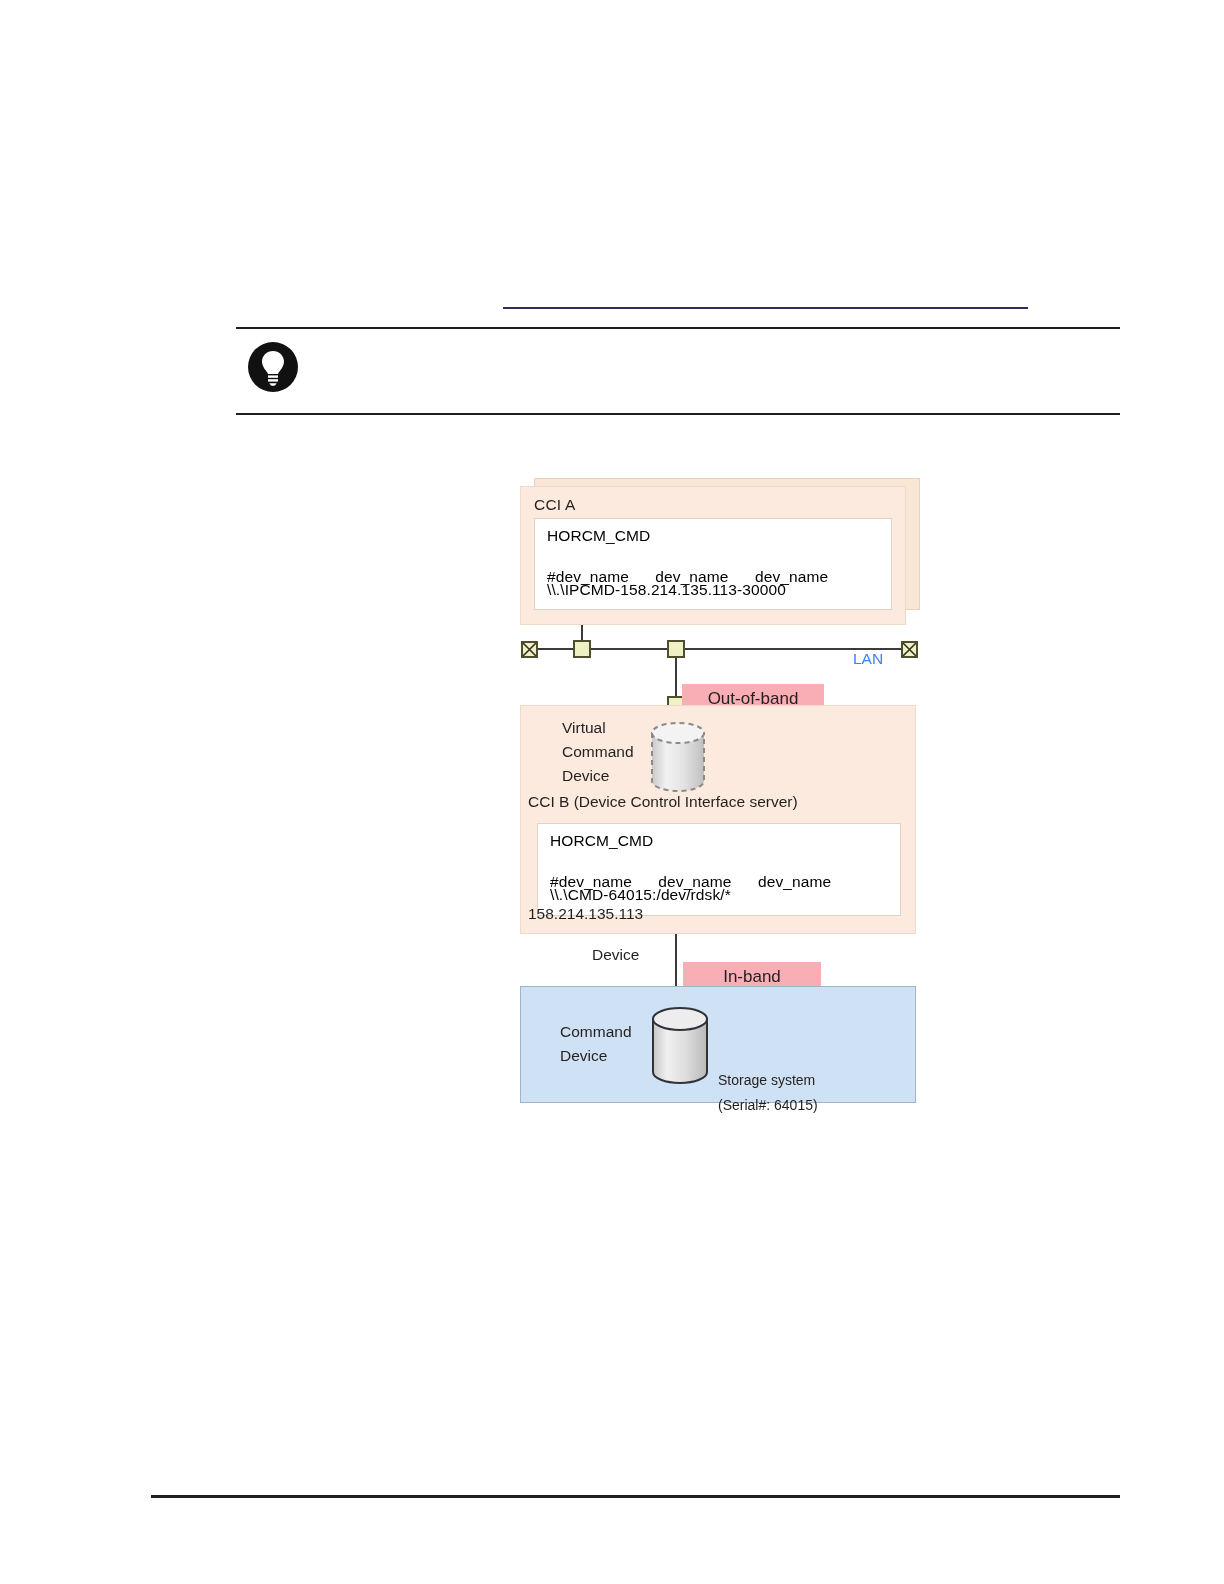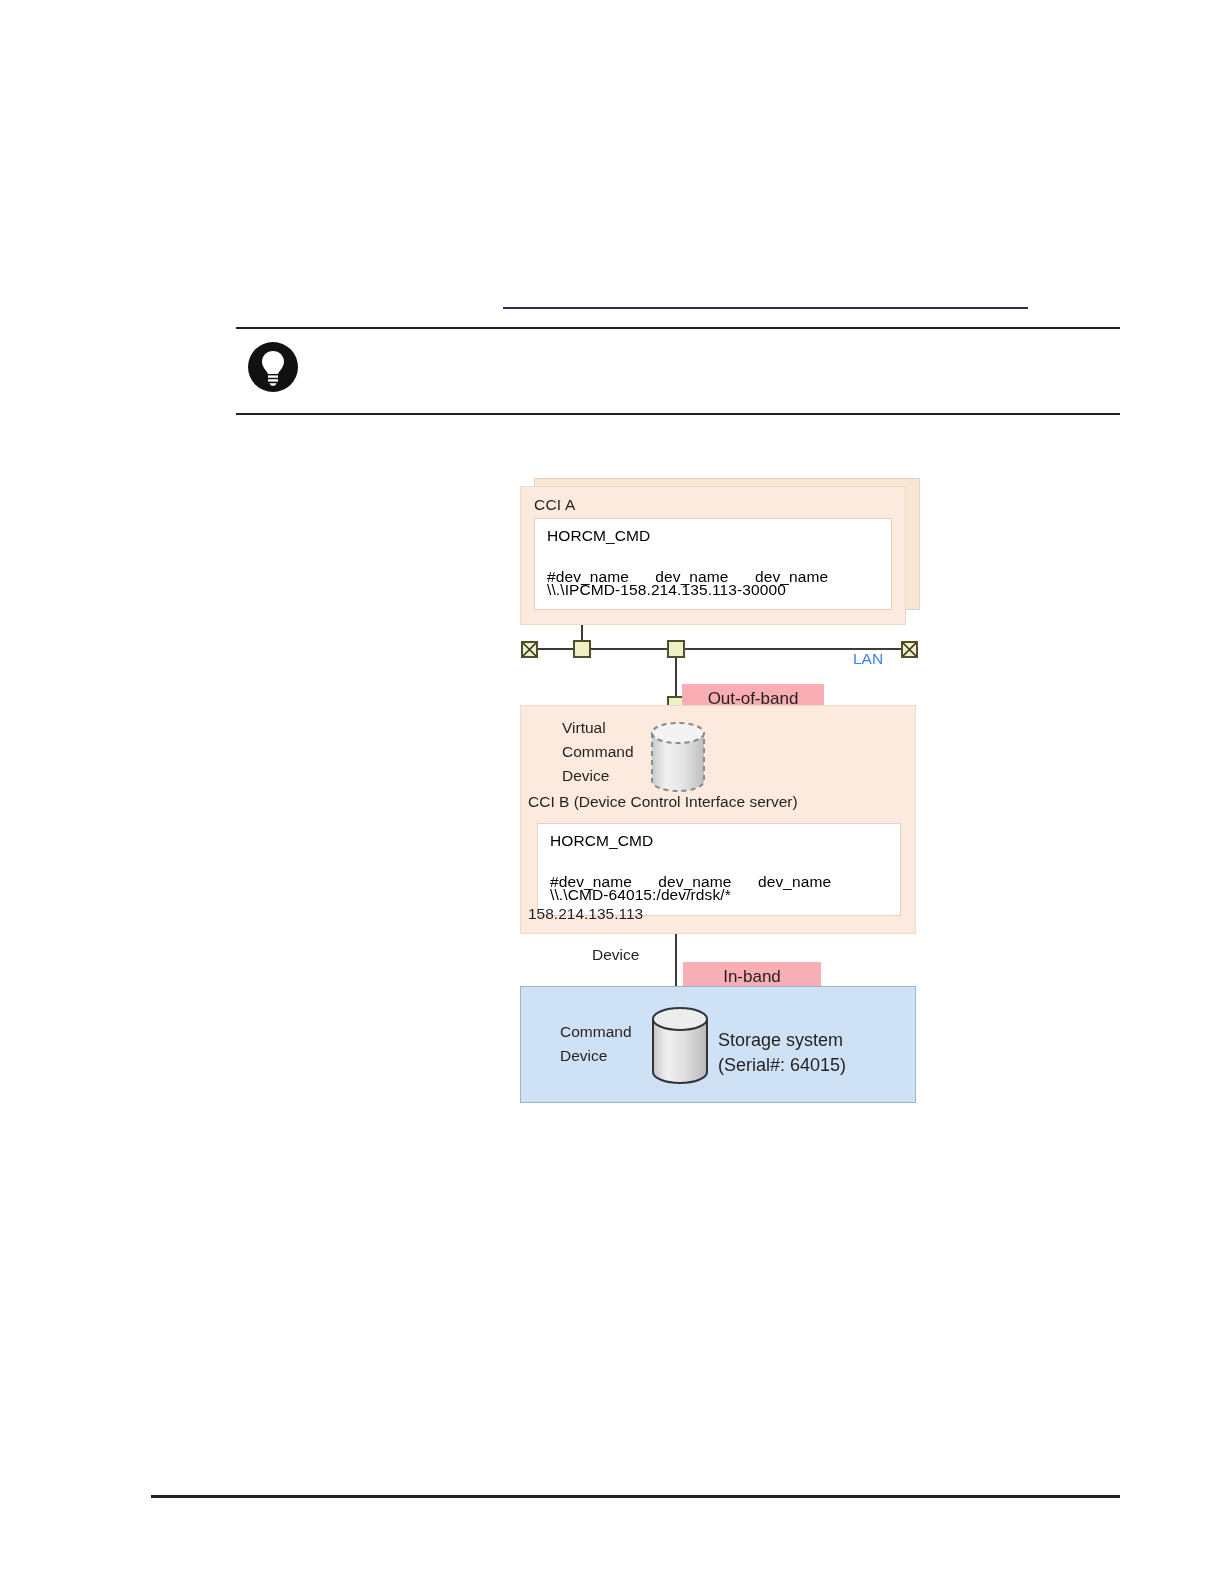--- a/index.html
+++ b/index.html
@@ -174,22 +174,22 @@
     position: absolute;
     left: 40px;
     top: 542px;
     font-size: 15.5px;
     line-height: 24px;
     color: #231f20;
   }
   .label-storage {
     position: absolute;
     left: 198px;
-    top: 550px;
-    font-size: 18px;
+    top: 590px;
+    font-size: 14px;
     line-height: 25px;
     color: #231f20;
   }
   .label-fibre {
     position: absolute;
     left: 72px;
     top: 468px;
     font-size: 15.5px;
     color: #231f20;
   }

